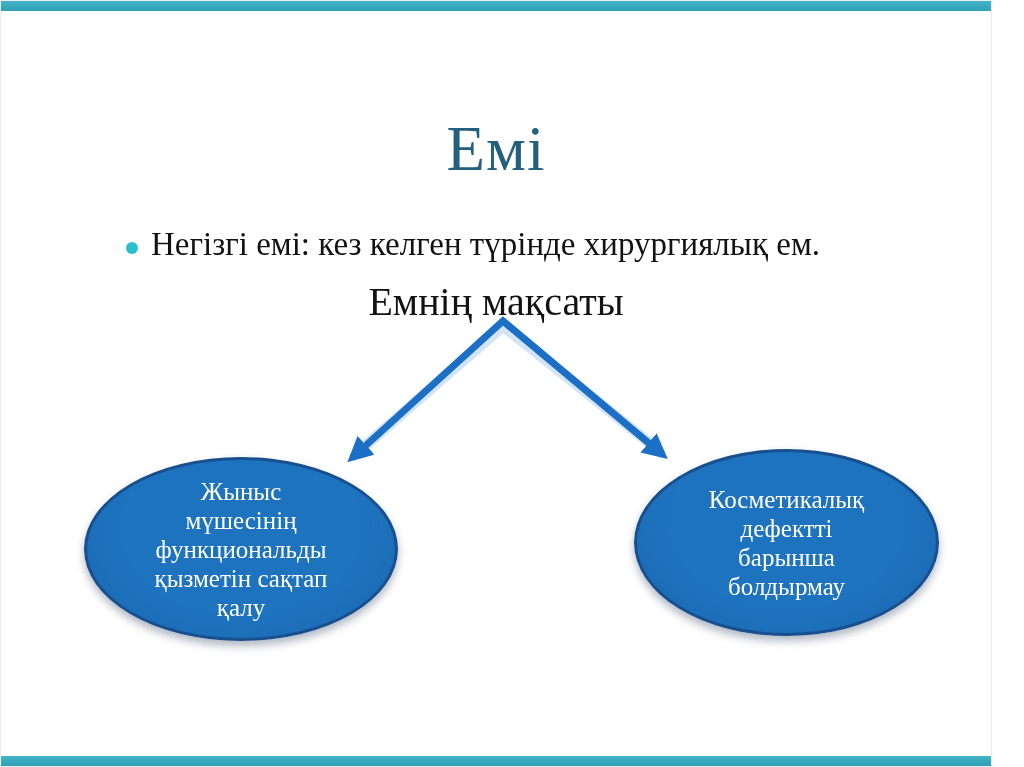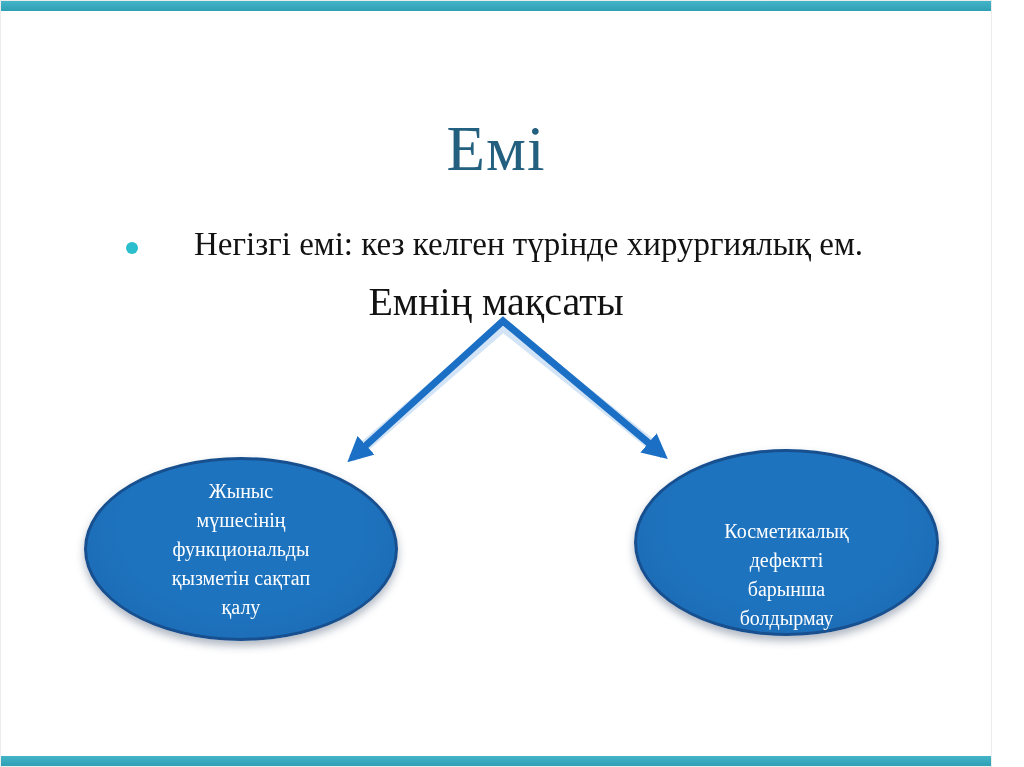--- a/index.html
+++ b/index.html
@@ -51,21 +51,20 @@
     background: var(--bullet-dot, #2BBECD);
   }
   .bullet-text {
     position: absolute;
     left: 150px;
     top: 223px;
     width: 800px;
     font-size: 33px;
     line-height: 1.25;
     color: #121212;
-    margin-left: 43px;
   }
 
   .subtitle {
     position: absolute;
     top: 277px;
     left: 0;
     width: 100%;
     text-align: center;
     font-size: 40px;
     color: #121212;
@@ -88,35 +87,34 @@
     box-shadow: 0 5px 9px rgba(30, 50, 80, 0.35);
     display: flex;
     align-items: center;
     justify-content: center;
     text-align: center;
     box-sizing: border-box;
   }
   .node-text {
     white-space: pre-line;
     color: var(--node-text, #ffffff);
-    font-size: 20px;
+    font-size: 25px;
     line-height: 29px;
   }
   .node.left {
     left: 83px;
     top: 456px;
     width: 314px;
     height: 184px;
   }
   .node.right {
     left: 633px;
     top: 448px;
     width: 305px;
     height: 187px;
-    align-items: flex-end;
   }
 </style>
 </head>
 <body>
 
 <div class="slide">
 
   <div class="edge-bar top"></div>
 
   <h1 class="title">Емі</h1>

